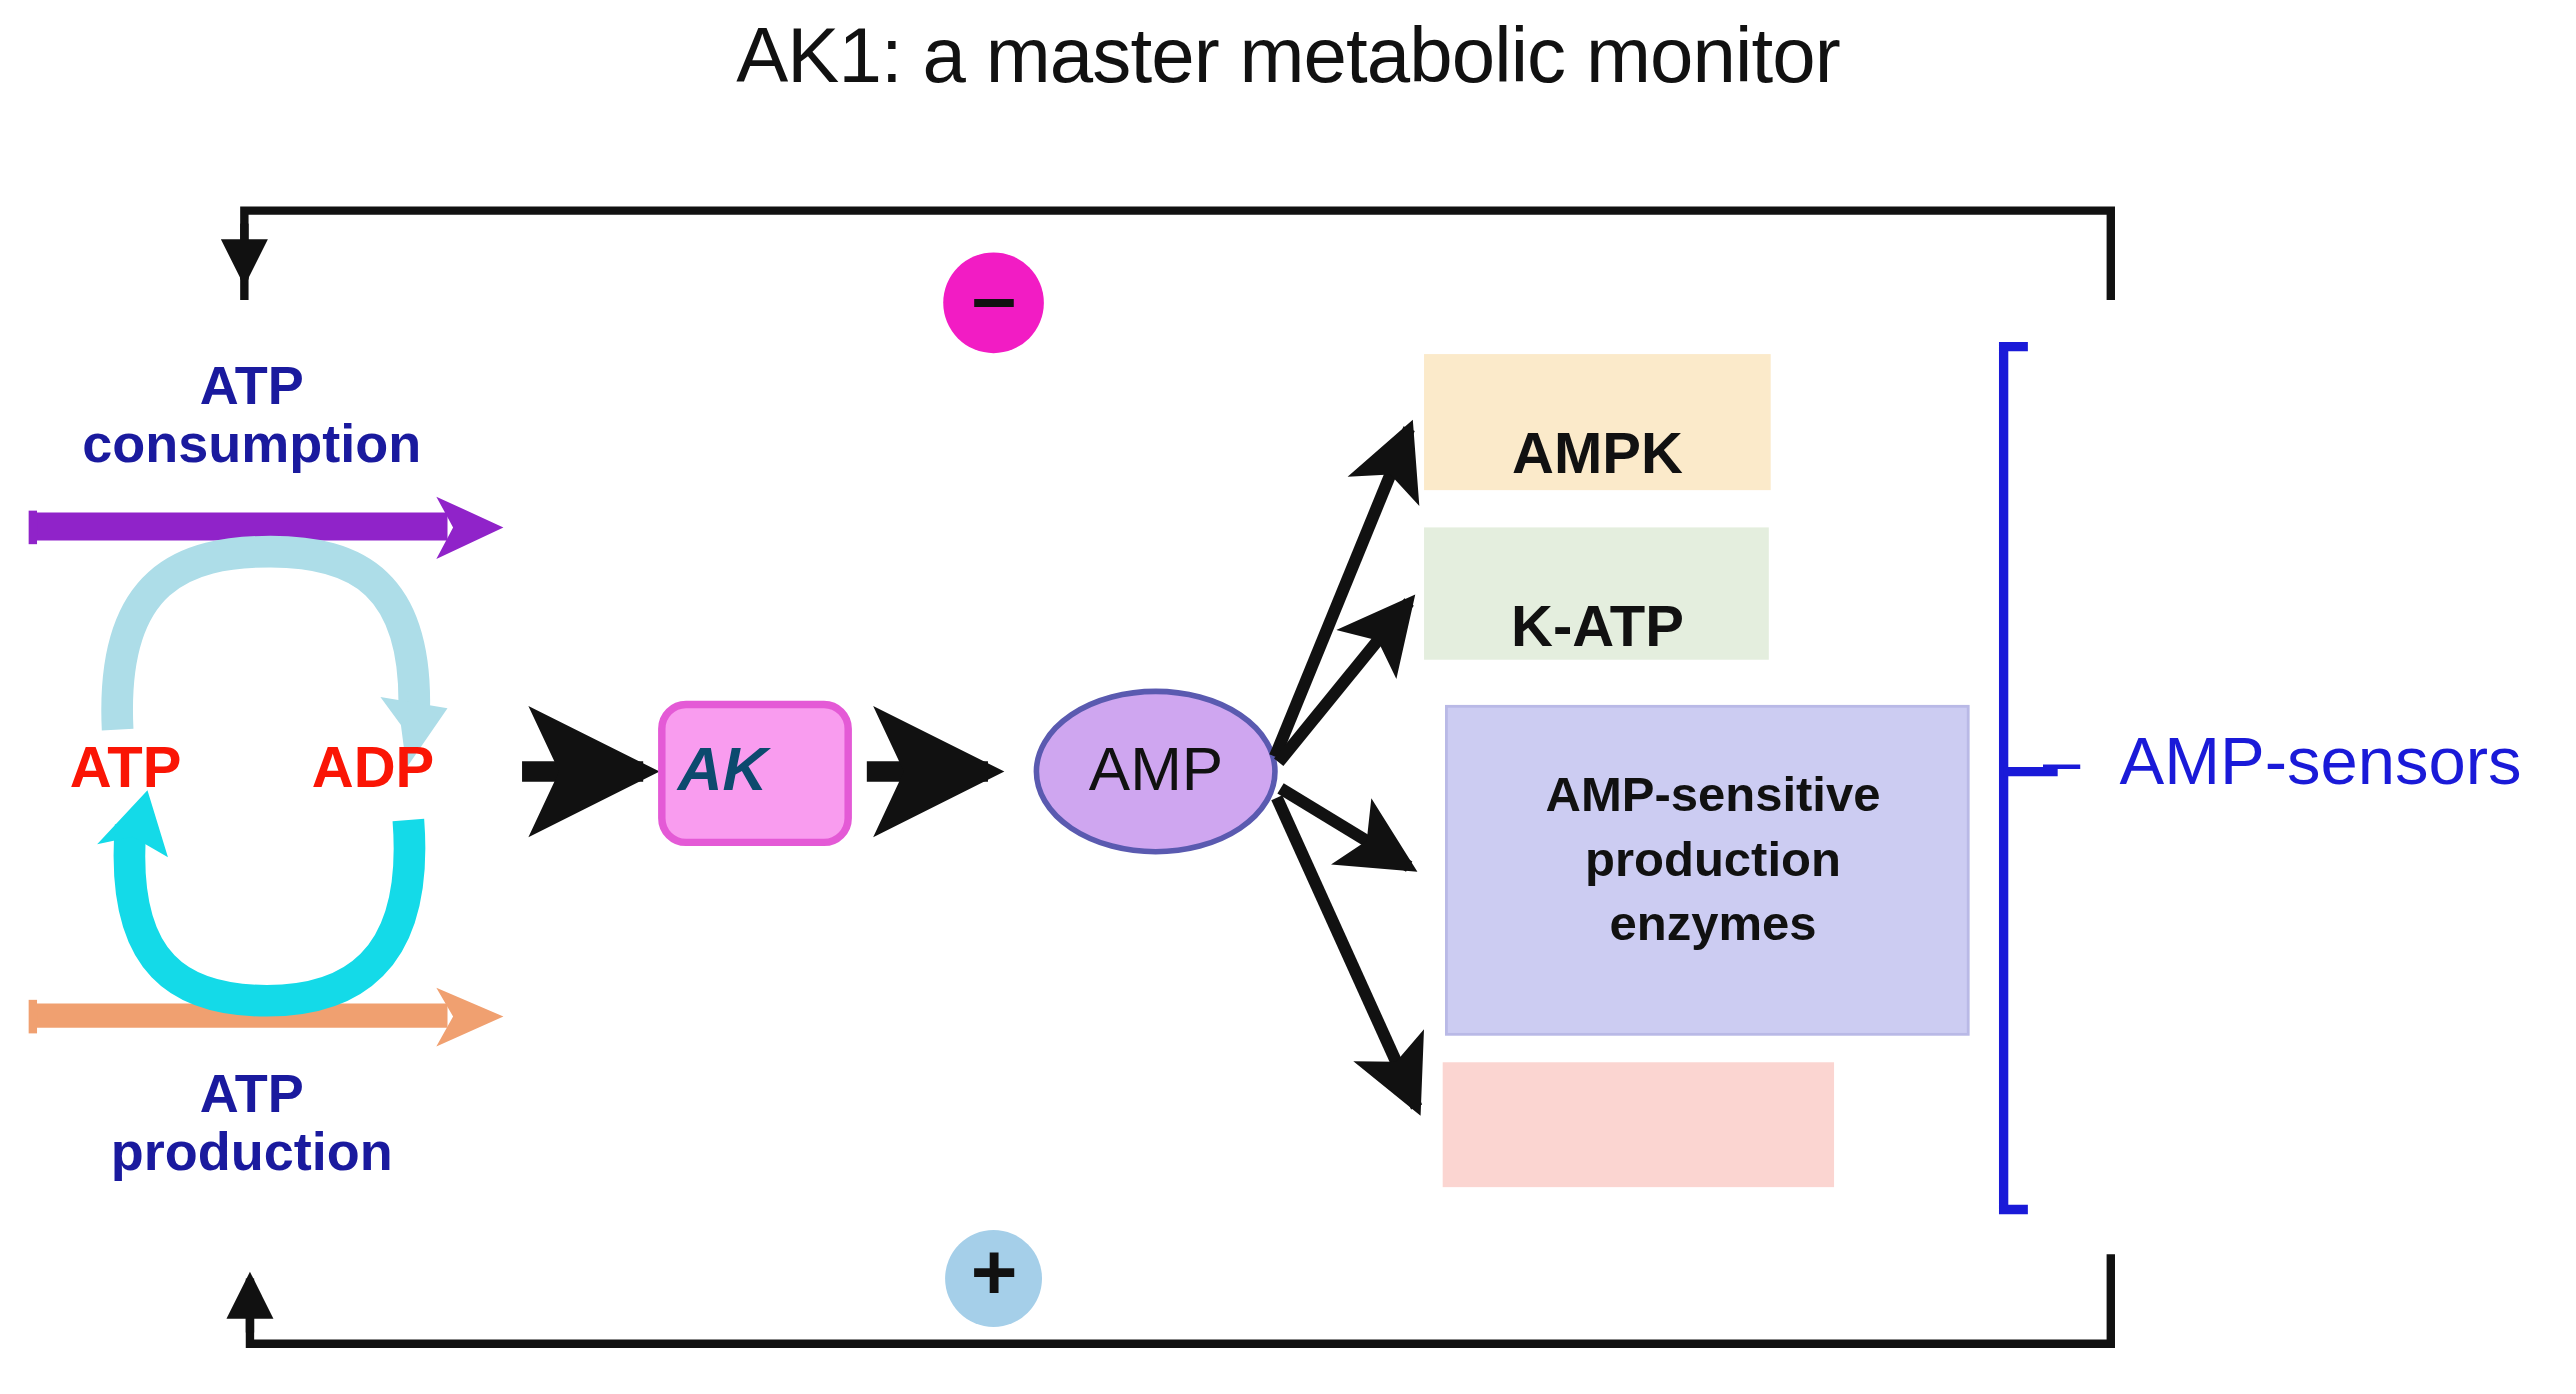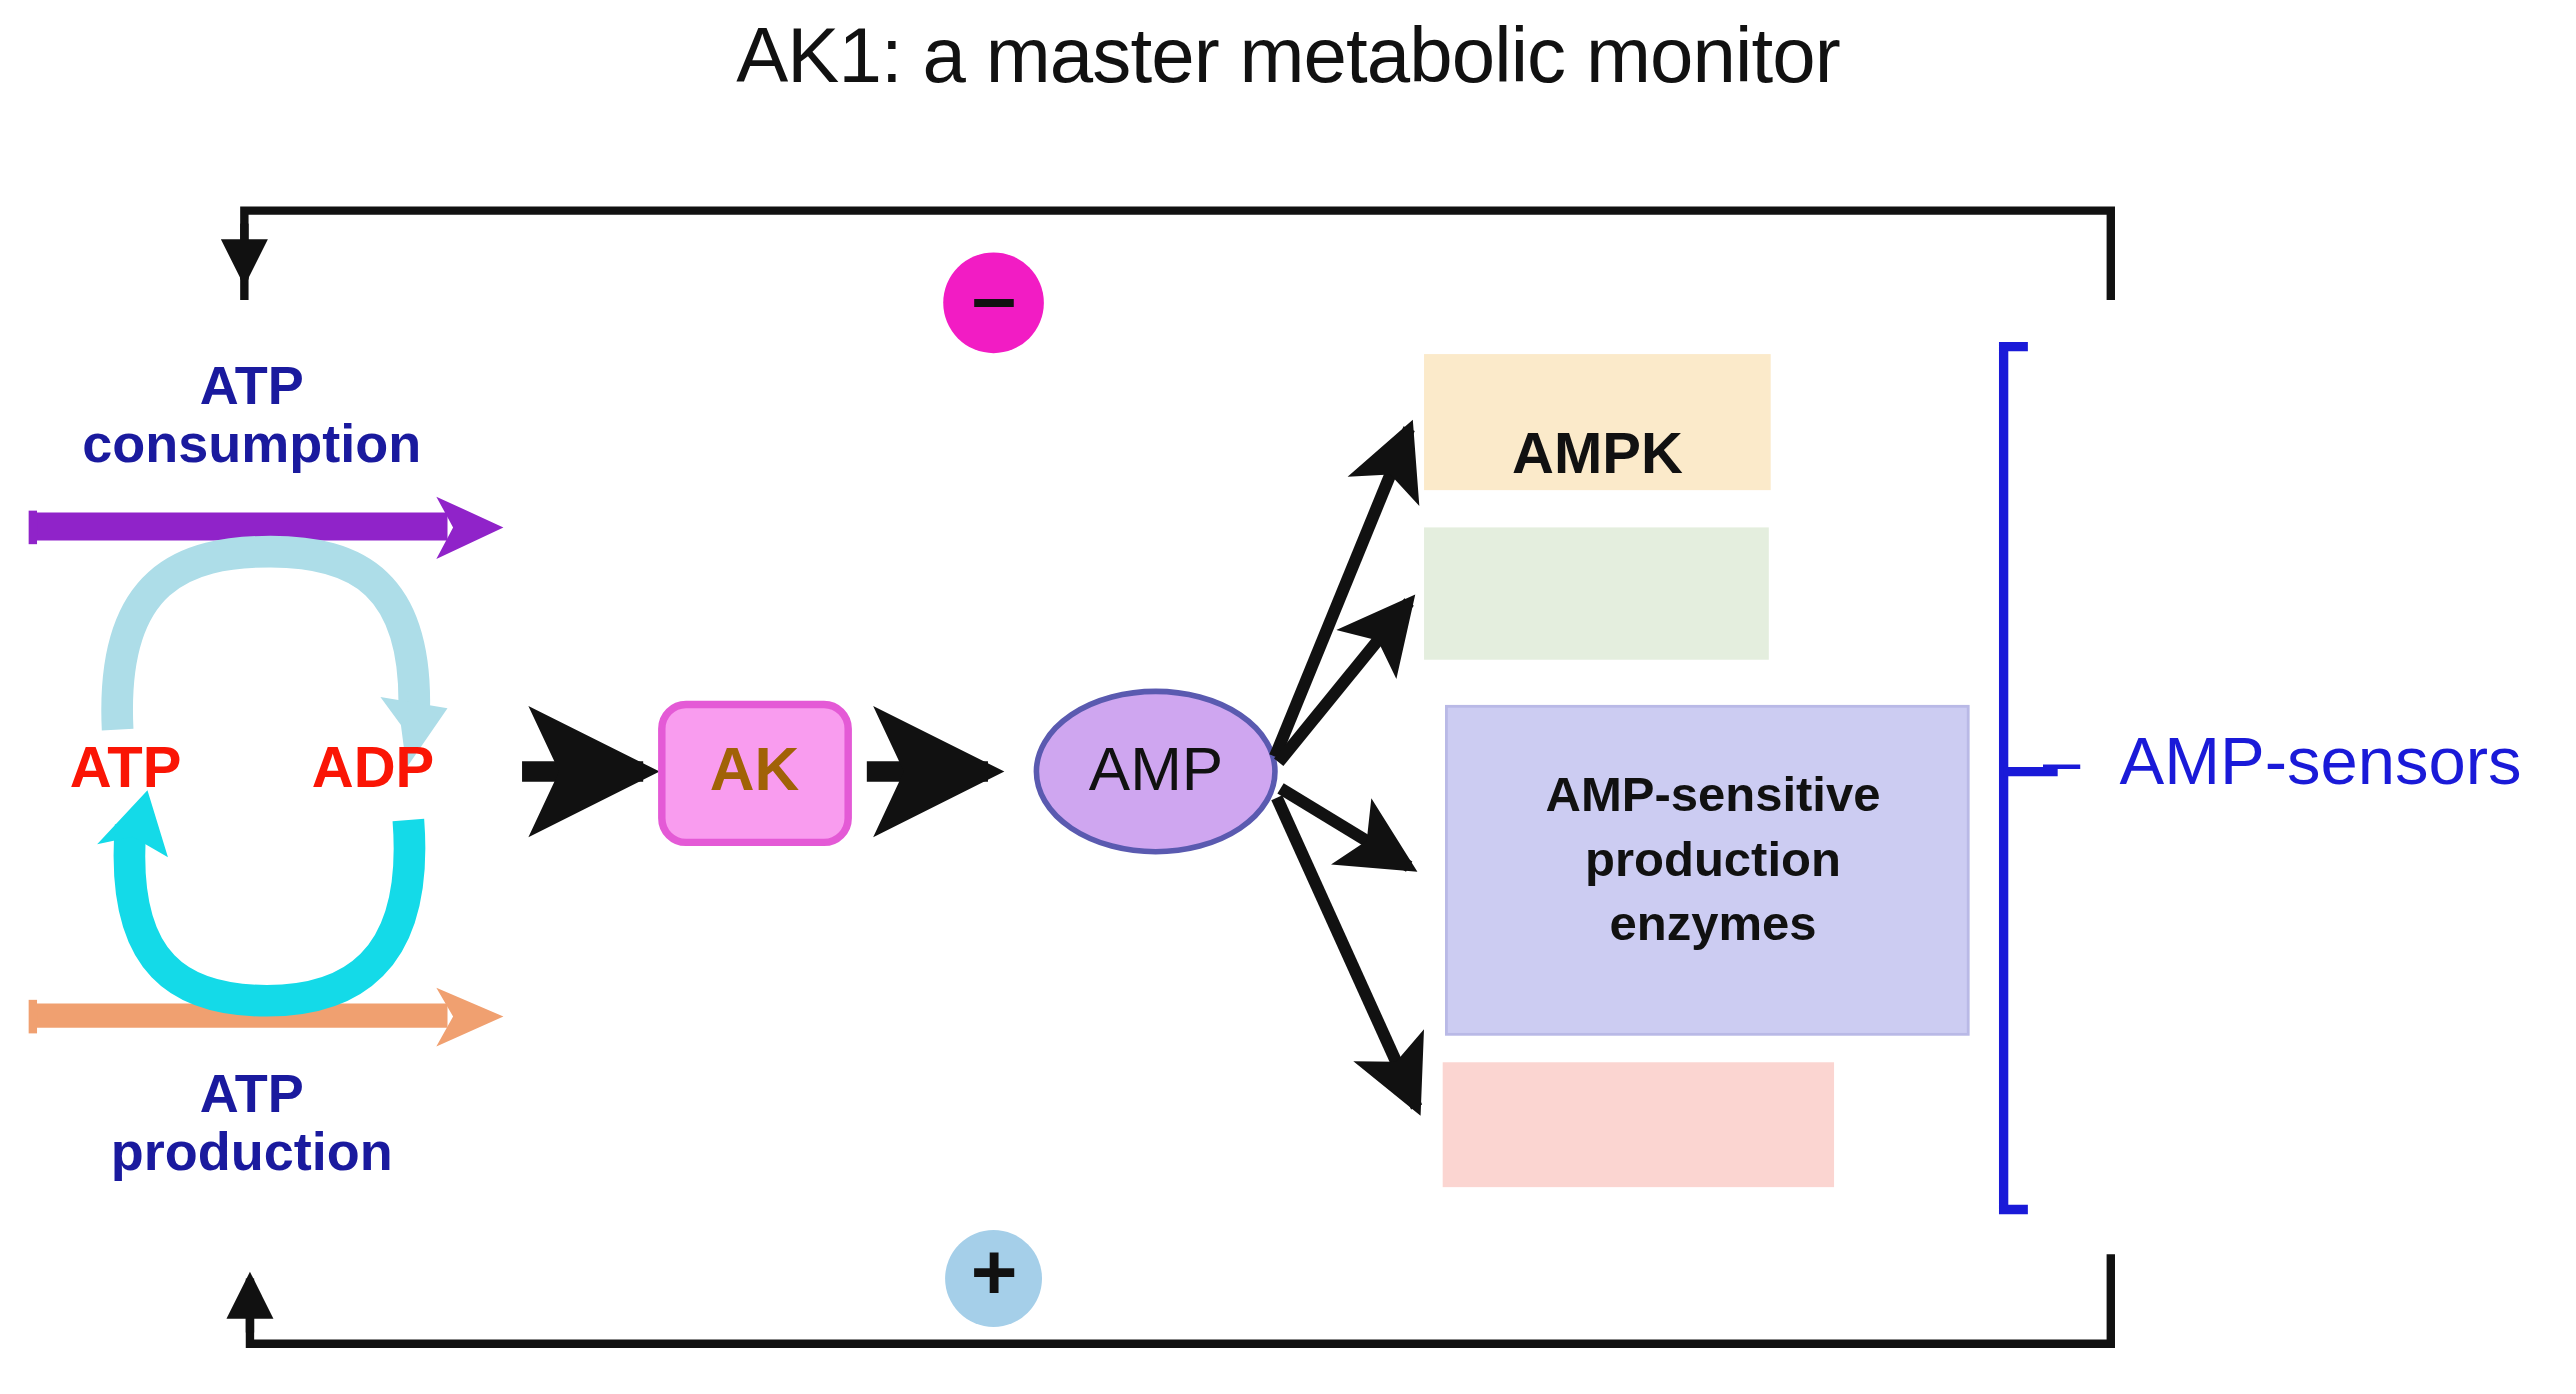--- a/index.html
+++ b/index.html
@@ -15,22 +15,22 @@
          font-size:78px;color:#111111;font-weight:400;letter-spacing:-0.9px;}
 
   .bluebold{color:#1a1a9e;font-weight:bold;text-align:center;}
   #atp-consumption{left:9.3px;top:356px;width:485px;font-size:54px;}
   #atp-production{left:9.3px;top:1064px;width:485px;font-size:54px;}
 
   .redlabel{color:#fa1505;font-weight:bold;font-size:58px;}
   #atp-node{left:37px;top:736px;width:177px;text-align:center;}
   #adp-node{left:280px;top:736px;width:186px;text-align:center;}
 
-  #ak-label{left:652px;top:736px;width:205px;text-align:center;
-            font-size:62px;font-weight:bold;color:#a16207;}
+  #ak-label{left:620px;top:736px;width:205px;text-align:center;
+            font-size:62px;font-weight:bold;color:#0c4a6e;font-style:italic;}
   #amp-label{left:1044px;top:736px;width:224px;text-align:center;
              font-size:62px;font-weight:normal;color:#111;}
 
   .boxlabel{font-weight:bold;color:#111111;text-align:center;margin-top:40px;}
   #ampk-label{left:1424px;top:382px;width:347px;font-size:58px;}
   #katp-label{left:1424px;top:555px;width:347px;font-size:58px;}
   #enzymes-label{left:1452px;top:722px;width:522px;font-size:49px;line-height:1.32;}
   #adenosine-label{left:1443px;top:1081px;width:391px;font-size:58px;text-align:left;}
 
   #sensors-label{left:2065px;top:725px;width:511px;font-size:67px;
@@ -132,20 +132,21 @@
     <div>production</div>
   </div>
 
   <div class="lbl redlabel" id="atp-node">ATP</div>
   <div class="lbl redlabel" id="adp-node">ADP</div>
 
   <div class="lbl" id="ak-label">AK</div>
   <div class="lbl" id="amp-label">AMP</div>
 
   <div class="lbl boxlabel" id="ampk-label">AMPK</div>
+  <div class="lbl boxlabel" id="katp-label">K-ATP</div>
 
   <div class="lbl boxlabel" id="enzymes-label">
     <div>AMP-sensitive</div>
     <div>production</div>
     <div>enzymes</div>
   </div>
 
 
   <div class="lbl" id="sensors-dash">–</div>
   <div class="lbl" id="sensors-label">AMP-sensors</div>

